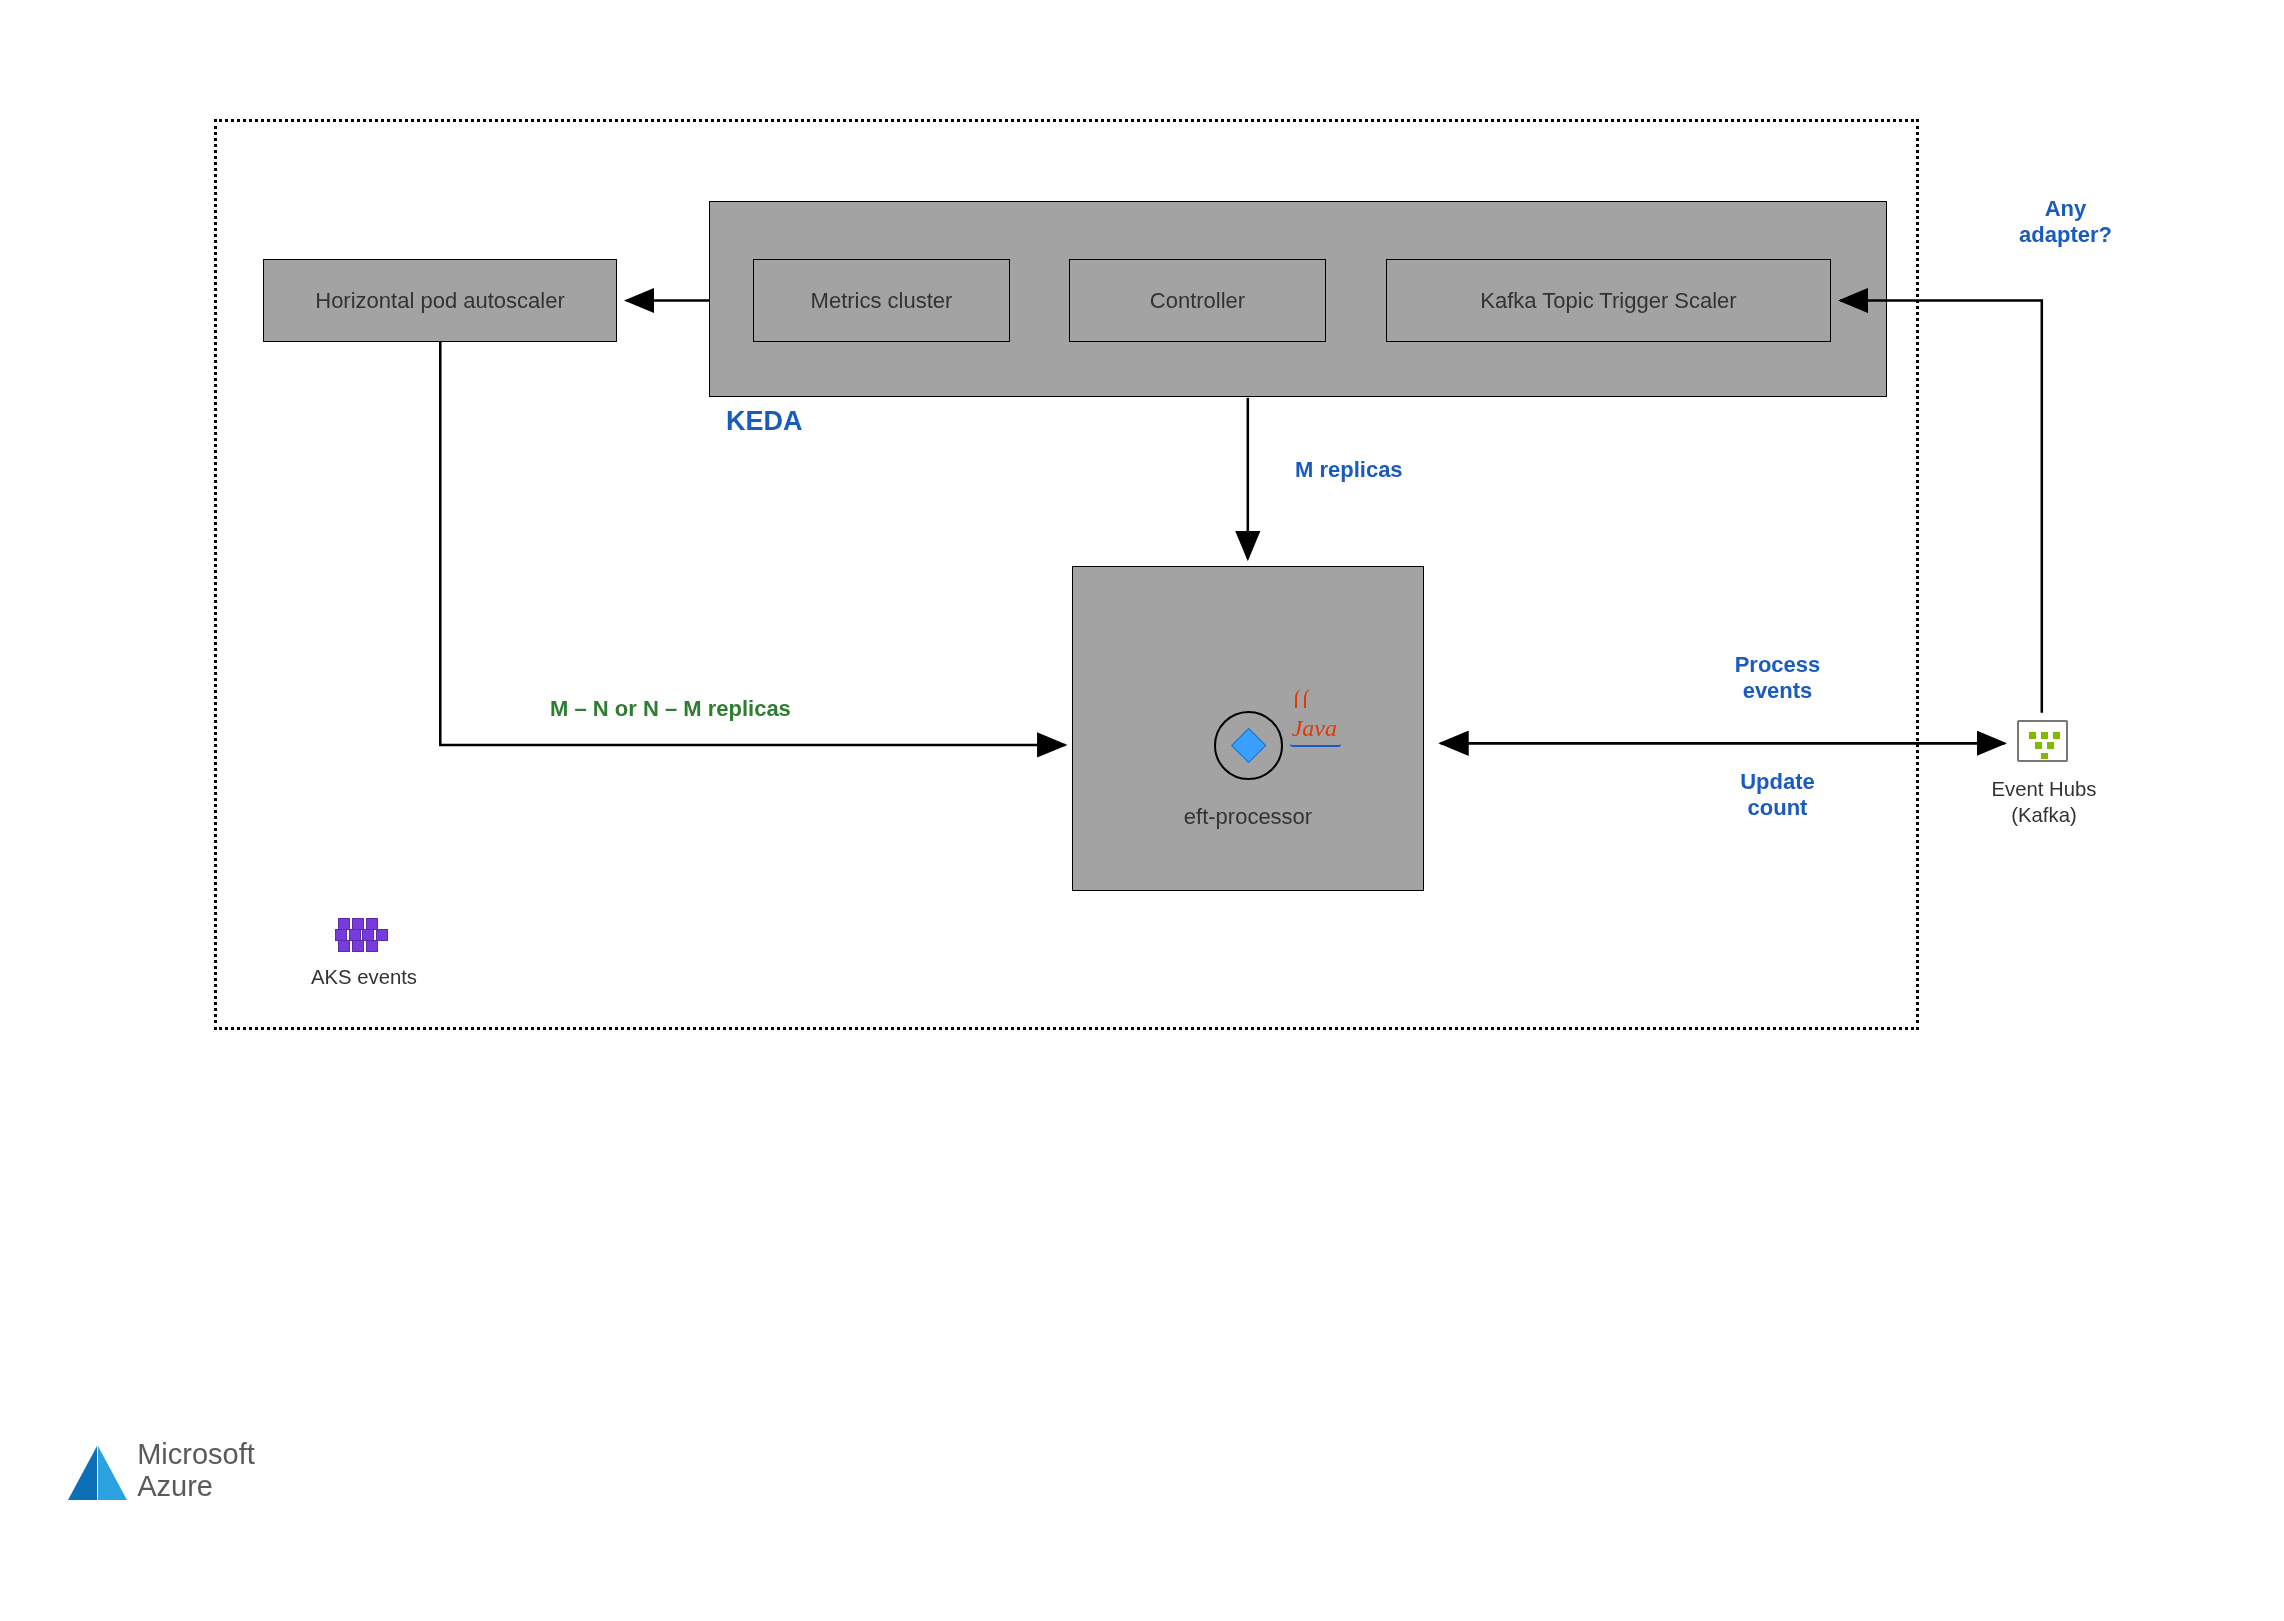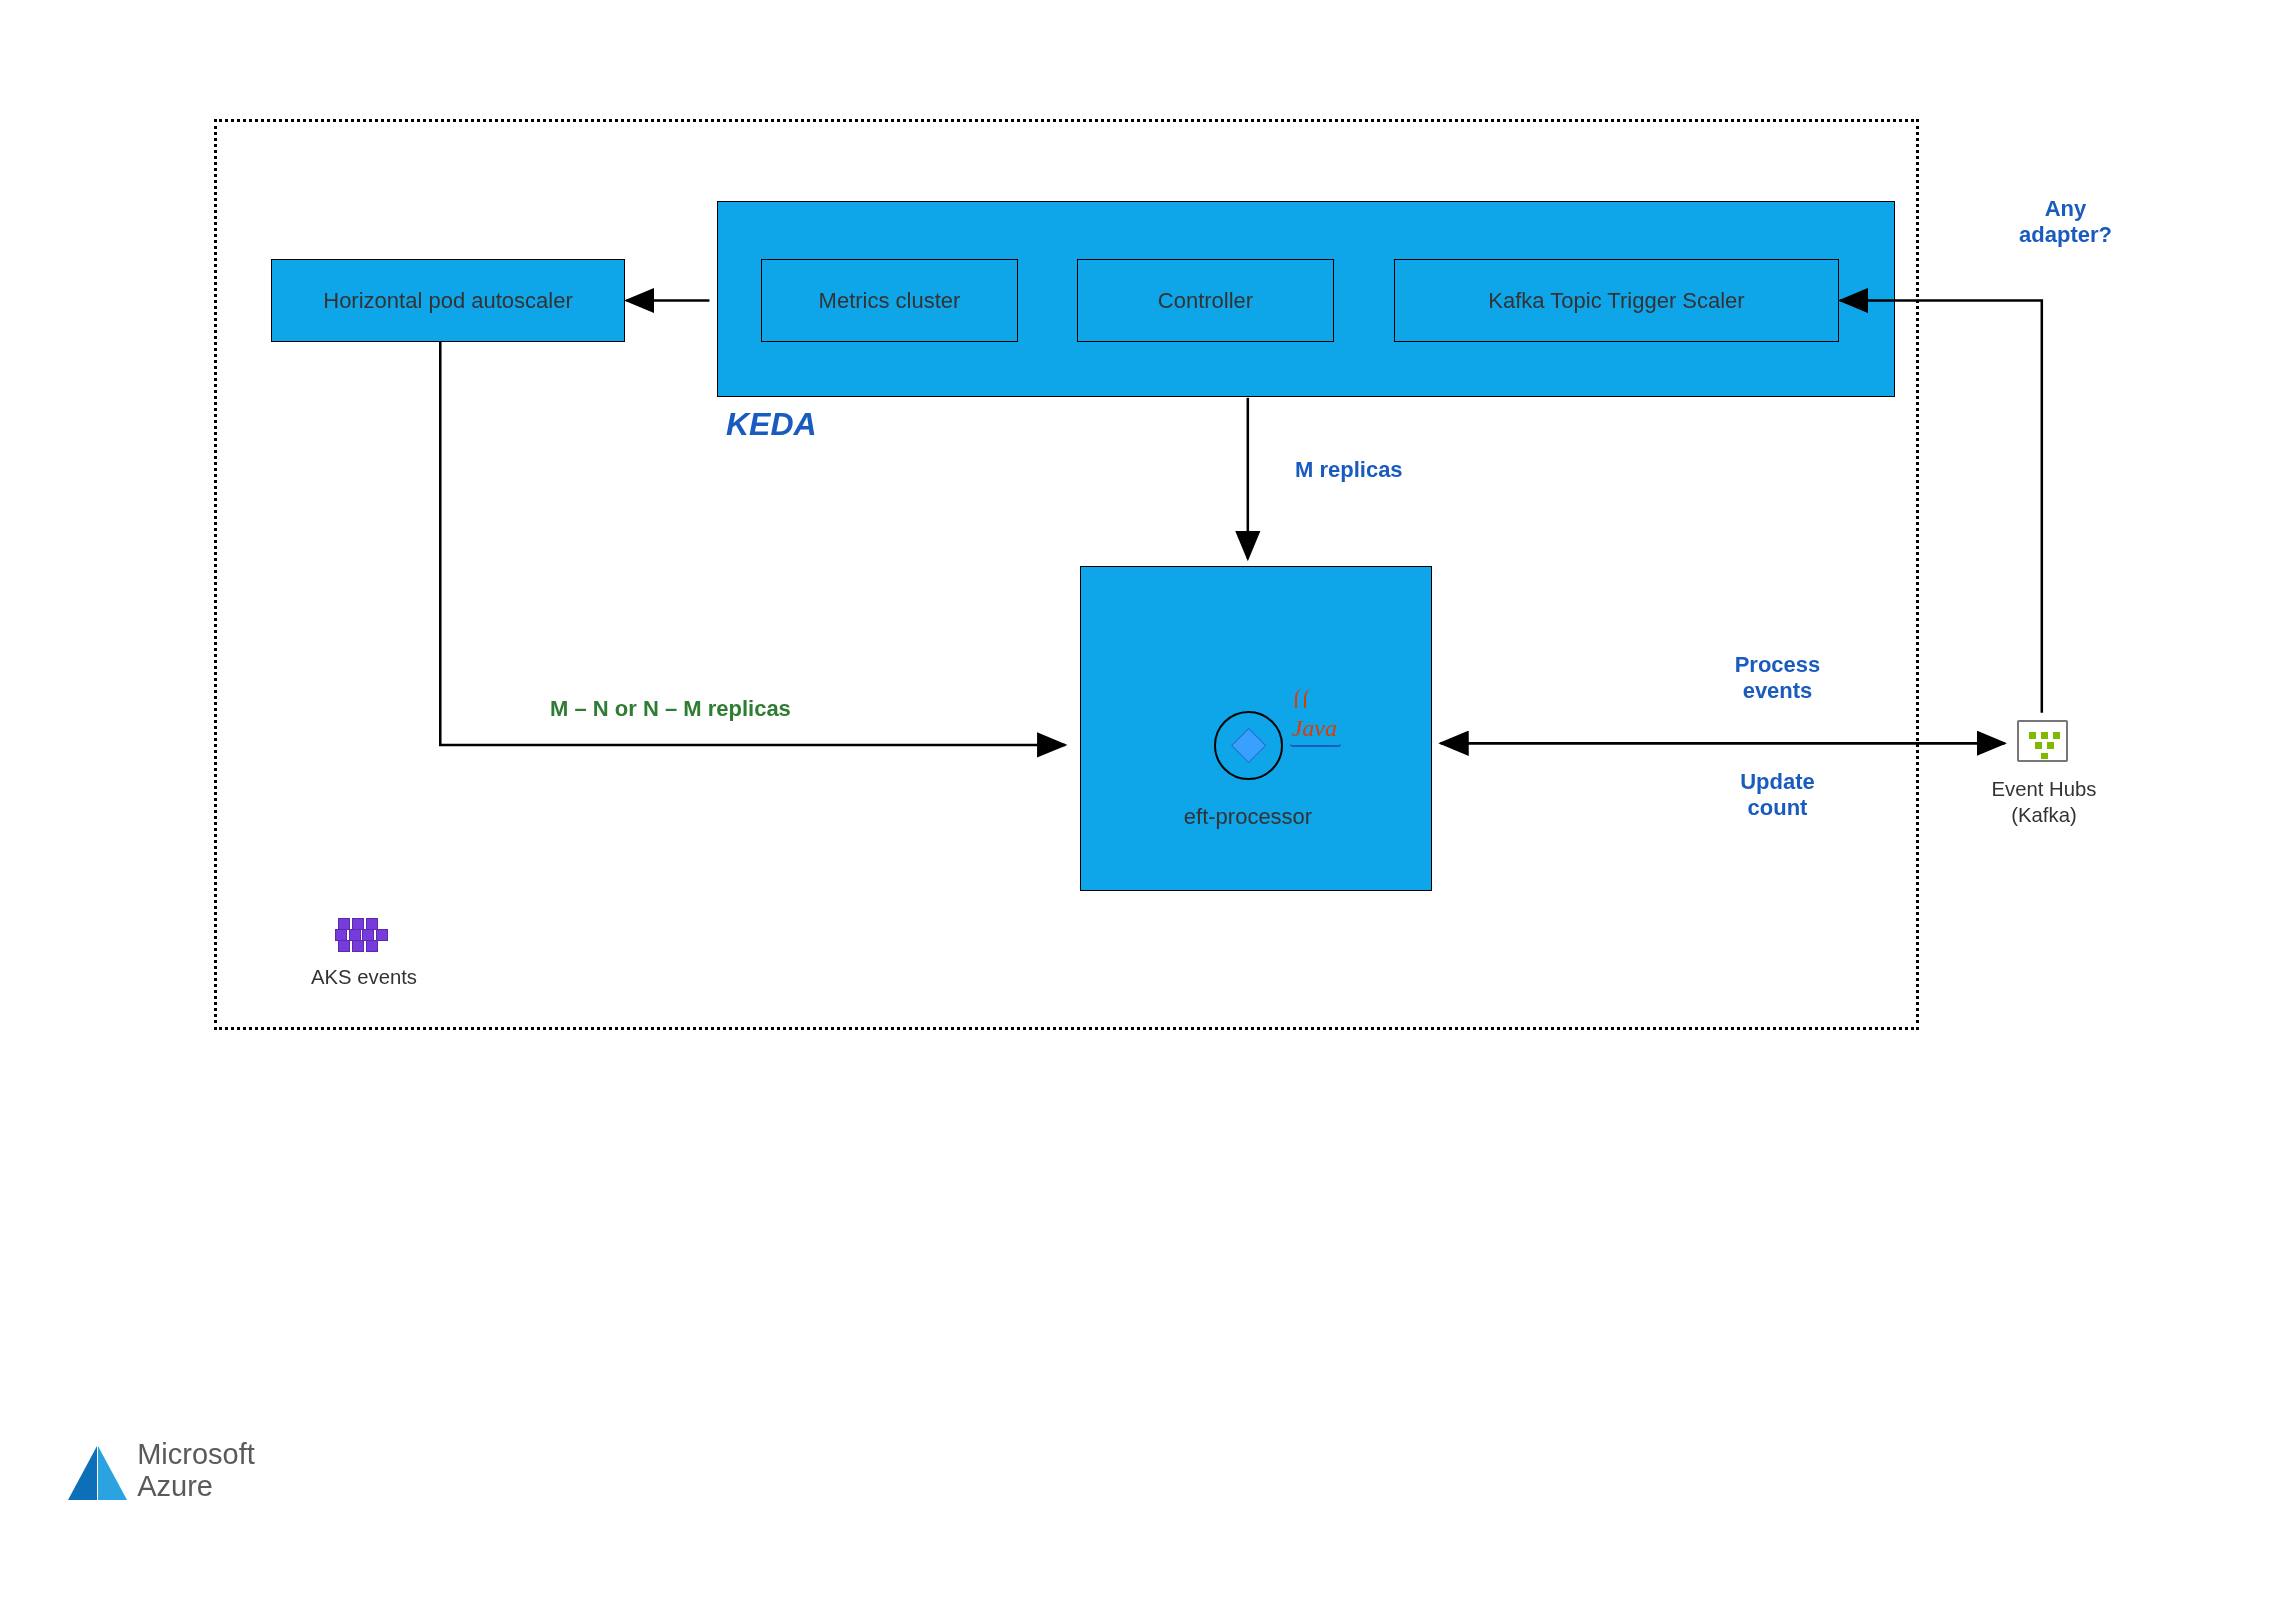--- a/index.html
+++ b/index.html
@@ -6,22 +6,21 @@
   html, body { width: 2284px; height: 1621px; background: #ffffff; font-family: "Segoe UI", Arial, sans-serif; }
   .canvas { position: relative; width: 2284px; height: 1621px; }
 
   .dotted-box {
     position: absolute;
     border: 3.4px dotted #000000;
   }
   .solid-box {
     position: absolute;
     border: 1.7px solid #000000;
-    background: #0ea5e9;
-    margin-left: 8px;
+    background: #a3a3a3;
   }
   .label {
     position: absolute;
     font-size: 22px;
     color: #333333;
     white-space: nowrap;
   }
   .label.blue { color: #1a5bbf; font-weight: 600; }
   .label.green { color: #2e7d32; font-weight: 600; }
   .label.center { text-align: center; }
@@ -78,21 +77,21 @@
   .java-ul { position:absolute; left:0; bottom:0; width:51px; height:3.4px; border-bottom:2.5px solid #1a5bbf; border-radius: 0 0 25.4px 25.4px; }
 </style>
 </head>
 <body>
 
 <div class="canvas">
 
   <div class="dotted-box" style="left:214px; top:119px; width:1705px; height:911px;"></div>
 
   <div class="solid-box" style="left:709px; top:201px; width:1178px; height:196px;"></div>
-  <div class="label blue" style="left:726px; top:406px; font-size:32px;font-style:italic;">KEDA</div>
+  <div class="label blue" style="left:726px; top:406px; font-size:27px;">KEDA</div>
 
   <div class="solid-box" style="left:753px; top:259px; width:257px; height:83px;">
     <div class="box-text">Metrics cluster</div>
   </div>
   <div class="solid-box" style="left:1069px; top:259px; width:257px; height:83px;">
     <div class="box-text">Controller</div>
   </div>
   <div class="solid-box" style="left:1386px; top:259px; width:445px; height:83px;">
     <div class="box-text">Kafka Topic Trigger Scaler</div>
   </div>

